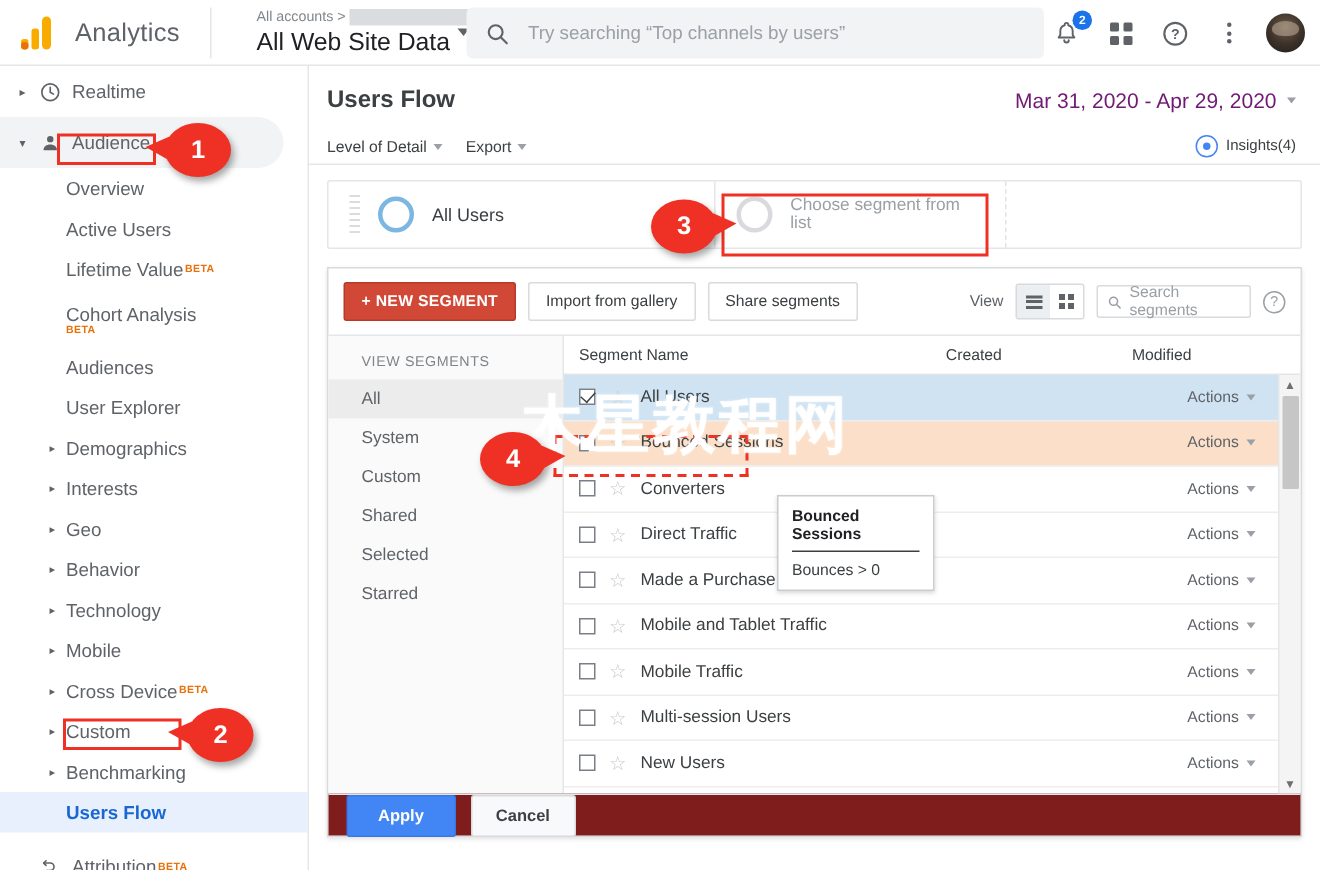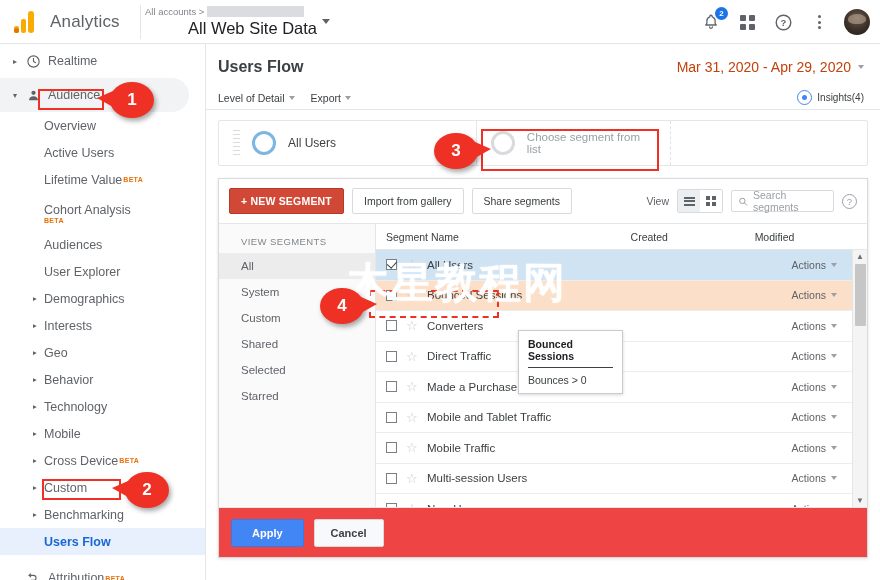--- a/index.html
+++ b/index.html
@@ -21,24 +21,24 @@
   }
   .logo-wrap { display: flex; align-items: center; padding-left: 14px; width: 140px; }
   .ga-logo { width: 26px; height: 22px; position: relative; }
   .ga-bar { position: absolute; bottom: 0; border-radius: 2px; }
   .ga-bar.b1 { left: 0; width: 5px; height: 7px; background: #f9ab00; }
   .ga-bar.b2 { left: 7px; width: 5px; height: 14px; background: #f9ab00; }
   .ga-bar.b3 { left: 14px; width: 6px; height: 22px; background: #f9ab00; border-radius: 3px; }
   .ga-dot { position:absolute; left:0; bottom:0; width:5px; height:5px; border-radius:50%; background:#e8710a;}
   .ga-word { font-size: 17px; color: #5f6368; margin-left: 10px; letter-spacing: .2px; }
 
-  .acct-block { border-left: 1px solid #e4e6e8; padding-left: 4px; height: 34px; }
+  .acct-block { border-left: 1px solid #e4e6e8; padding-left: 30px; height: 34px; }
   .acct-top { font-size: 9.5px; color: #80868b; display: flex; align-items: center; gap: 3px; height: 13px; }
   .acct-redacted { display: inline-block; width: 97px; height: 11px; background: #dadce0; vertical-align: middle; }
-  .acct-main { font-size: 16.5px; color: #202124; display: flex; align-items: flex-start; gap: 5px; margin-top: 1px; margin-left: 43px; }
+  .acct-main { font-size: 16.5px; color: #202124; display: flex; align-items: flex-start; gap: 5px; margin-top: 1px; }
   .caret-dn { width:0;height:0;border-left:4px solid transparent;border-right:4px solid transparent;border-top:5px solid #5f6368; }
   .caret-sm { width:0;height:0;border-left:3.5px solid transparent;border-right:3.5px solid transparent;border-top:4px solid #9aa0a6; }
 
   .searchbar {
     position: absolute; left: 311px; top: 5px; width: 385px; height: 34px;
     background: #f1f3f4; border-radius: 4px; display: flex; align-items: center; padding: 0 12px;
   }
   .searchbar .ph { font-size: 12.5px; color: #9aa0a6; margin-left: 12px; }
 
   .topicons { position: absolute; right: 10px; top: 0; height: 44px; display: flex; align-items: center; gap: 14px; }
@@ -81,21 +81,21 @@
   .sub-row .sarrow { width: 11px; font-size: 7.5px; color: #5f6368; }
   .sub-row.selected { background: #e8f0fe; color: #1967d2; font-weight: bold; }
   .beta { color: #e8710a; font-size: 7px; font-weight: bold; vertical-align: super; margin-left: 1px; letter-spacing:.3px;}
   .beta-below { color: #e8710a; font-size: 7px; font-weight: bold; letter-spacing:.3px;}
   .two-line { height: 38px; align-items: flex-start; padding-top: 3px; flex-direction: column; justify-content:center;}
 
   
   .main { position: absolute; left: 206px; top: 44px; width: 674px; height: 536px; background: #fff; overflow: hidden;}
   .page-head { display: flex; align-items: center; justify-content: space-between; padding: 14px 16px 10px 12px; }
   .page-title { font-size: 16px; font-weight: bold; color: #3c4043; }
-  .daterange { font-size: 14px; color: #c2410c; display: flex; align-items: center; gap: 7px; cursor: pointer; padding-left: 40px;}
+  .daterange { font-size: 14px; color: #701a75; display: flex; align-items: center; gap: 7px; cursor: pointer; padding-left: 40px;}
 
   .toolbar {
     display: flex; align-items: center; justify-content: space-between;
     padding: 0 16px 0 12px; height: 24px; border-bottom: 1px solid #e4e6e8;
   }
   .tb-left { display: flex; gap: 16px; }
   .tb-item { font-size: 10.5px; color: #3c4043; display: flex; align-items: center; gap: 4px; cursor: pointer; }
   .insights { display:flex; align-items:center; gap:5px; font-size:10px; color:#3c4043; cursor:pointer;}
   .ins-circle { width:15px;height:15px;border-radius:50%;border:1.6px solid #4285f4; position:relative;}
   .ins-circle::after{content:'';position:absolute;left:3.5px;top:3.5px;width:5px;height:5px;border-radius:50%;background:#4285f4;}
@@ -156,21 +156,21 @@
   .cb.checked::after { content:''; position:absolute; left:2px; top:-1px; width:5px; height:8px; border:solid #3c4043; border-width: 0 1.6px 1.6px 0; transform: rotate(42deg); }
   .star { margin-left: 9px; font-size: 13px; color: #c6c9cc; flex:0 0 14px;}
   .rname { margin-left: 7px; }
   .actions { margin-left: auto; margin-right: 30px; font-size: 10.5px; color: #5f6368; display:flex;align-items:center;gap:5px; cursor:pointer;}
 
   .scrollbar { position: absolute; right: 0; top: 0; width: 15px; height: 100%; background: #f4f4f4; border-left: 1px solid #e4e6e8;}
   .sb-arrow { height: 13px; display:flex;align-items:center;justify-content:center;font-size:8px;color:#6b7075; cursor:pointer;}
   .sb-arrow.down { position: absolute; bottom: 0; width: 100%; }
   .sb-thumb { position: absolute; top: 14px; left: 2px; width: 11px; height: 62px; background: #c6c6c6; border-radius: 1px; cursor: pointer;}
 
-  .panel-foot { height: 50px; border-top: 1px solid #e4e6e8; display: flex; align-items: center; gap: 10px; padding-left: 12px; background:#ef4444;}
+  .panel-foot { height: 28px; border-top: 1px solid #e4e6e8; display: flex; align-items: center; gap: 10px; padding-left: 12px; background:#7f1d1d;}
   .btn-apply { background: #4285f4; color: #fff; font-size: 11px; font-weight:bold; padding: 7px 20px; border: 1px solid #3b78e7; border-radius: 2px; cursor:pointer;}
   .btn-cancel { background: #f8f9fa; color: #3c4043; font-size: 11px; font-weight:bold; padding: 7px 16px; border: 1px solid #d8dadd; border-radius: 2px; cursor:pointer;}
 
   
   .tooltip {
     position: absolute; left: 518px; top: 330px; width: 105px;
     background: #fff; border: 1px solid #c9ccd0; box-shadow: 0 1px 3px rgba(0,0,0,.16);
     padding: 7px 9px; z-index: 40;
   }
   .tt-title { font-size: 10.5px; font-weight: bold; color: #202124; padding-bottom: 5px; border-bottom: 1.5px solid #3c4043; }
@@ -220,20 +220,27 @@
       <div class="acct-top">
         <span>All accounts &gt;</span>
         <span class="acct-redacted"></span>
       </div>
       <div class="acct-main">
         <span>All Web Site Data</span>
         <span class="caret-dn"></span>
       </div>
     </div>
 
+    <div class="searchbar">
+      <svg class="svgico" width="17" height="17" viewBox="0 0 24 24">
+        <circle cx="10.5" cy="10.5" r="6.5" fill="none" stroke="#5f6368" stroke-width="2"></circle>
+        <line x1="15.5" y1="15.5" x2="21" y2="21" stroke="#5f6368" stroke-width="2" stroke-linecap="round"></line>
+      </svg>
+      <span class="ph">Try searching “Top channels by users”</span>
+    </div>
 
     <div class="topicons">
       <div class="ticon">
         <svg width="18" height="18" viewBox="0 0 24 24">
           <path d="M12 3a1.6 1.6 0 011.6 1.6v.5a5.5 5.5 0 013.9 5.3v3.4l1.5 2.2H5l1.5-2.2v-3.4a5.5 5.5 0 013.9-5.3v-.5A1.6 1.6 0 0112 3z" fill="none" stroke="#5f6368" stroke-width="1.7" stroke-linejoin="round"></path>
           <path d="M10 18.4a2 2 0 004 0" fill="none" stroke="#5f6368" stroke-width="1.7" stroke-linecap="round"></path>
         </svg>
         <span class="badge">2</span>
       </div>
       <div class="ticon">

